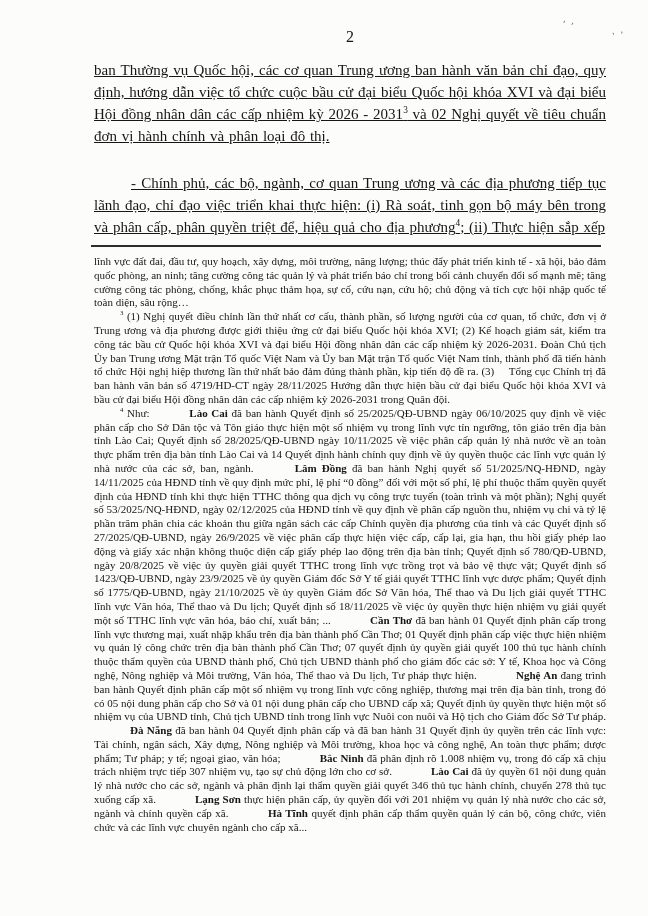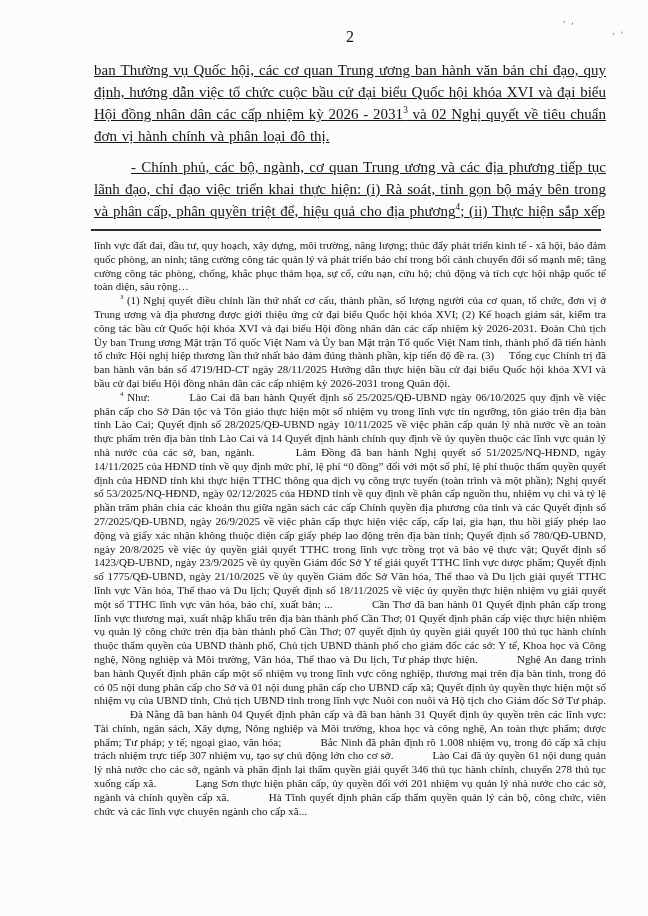--- a/index.html
+++ b/index.html
@@ -27,40 +27,40 @@
   p { margin: 0; }
   .body-para {
     font-size: 15px;
     line-height: 22px;
     text-align: justify;
     word-spacing: 1px;
     text-decoration: underline;
   }
   .body-para.indented {
     text-indent: 37px;
-    margin-top: 9px;
+    margin-top: 25px;
   }
   .fn-sep {
     border: none;
     border-top: 2px solid #2d2c2a;
     width: 510px;
     margin: 7px 0 8px -3px;
   }
   .footnote {
     font-size: 11px;
     line-height: 13.8px;
     text-align: justify;
   }
   .footnote.indented { text-indent: 26px; }
   sup {
     font-size: 0.62em;
     line-height: 0;
     vertical-align: super;
   }
-  b { font-weight: normal; padding-left: 36px; }
+  b { font-weight: bold; padding-left: 36px; }
   .speck {
     position: absolute;
     color: #6a6a66;
     font-size: 9px;
     letter-spacing: 2px;
   }
   .speck.s1 { left: 562px; top: 20px; transform: rotate(14deg); }
   .speck.s2 { left: 612px; top: 30px; transform: rotate(-8deg); }
 </style>
 </head>

